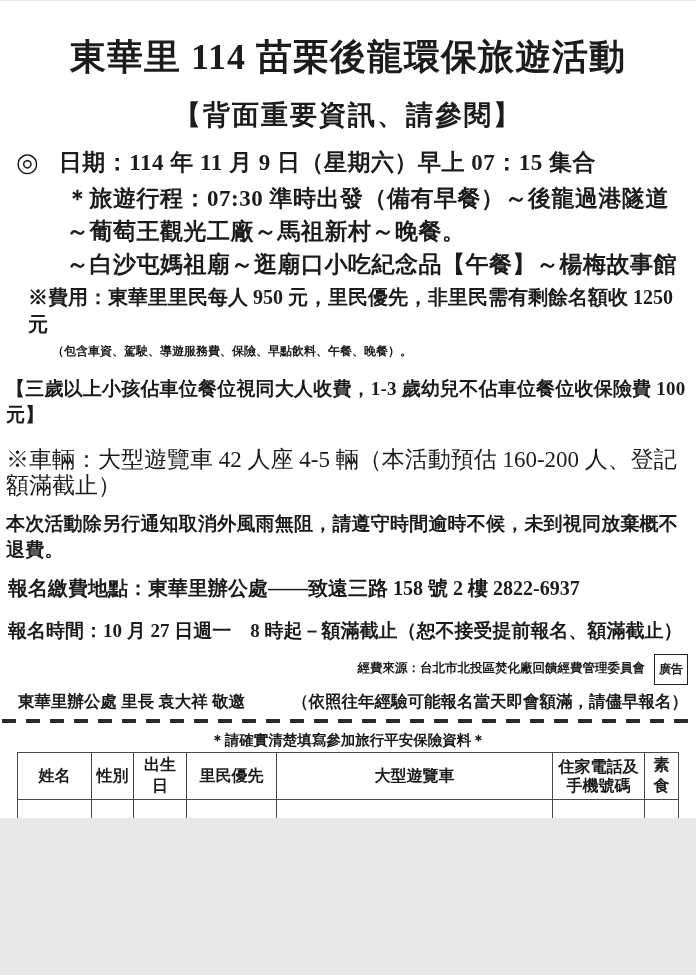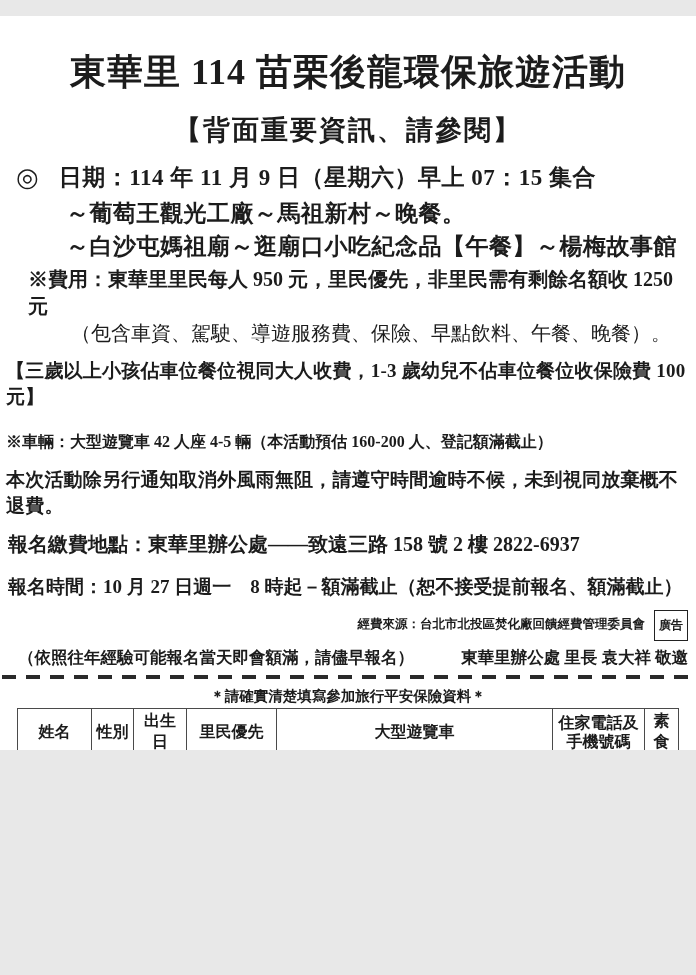--- a/index.html
+++ b/index.html
@@ -1,21 +1,21 @@
 <!DOCTYPE html>
 <html><head>
 <meta charset="utf-8">
 <style>
   * { margin: 0; padding: 0; box-sizing: border-box; }
   html, body { background: #e8e8e8; }
   .page {
     position: relative;
     width: 696px;
-    height: 734px;
-    margin: 16px auto;
+    height: 817px;
+    margin: 1px auto;
     background: #ffffff;
     color: #1c1c1c;
     font-family: "Liberation Serif", "DejaVu Serif", serif;
     overflow: hidden;
   }
   .title {
     margin-top: 34px;
     text-align: center;
     font-size: 36px;
     line-height: 44px;
@@ -41,31 +41,31 @@
   .bullet { font-size: 26px; line-height: 32px; font-weight: normal; }
   .date-text { margin-left: 20px; letter-spacing: 0.5px; }
   .itinerary {
     margin: 3px 8px 0 66px;
     font-size: 23px;
     line-height: 33px;
     font-weight: bold;
     letter-spacing: 0.5px;
   }
   .fee-1 { margin: 3px 6px 0 28px; font-size: 20px; line-height: 27px; font-weight: bold; }
-  .fee-2 { margin: 0 6px 0 52px; font-size: 20px; line-height: 26px; font-weight: normal; text-align: center; }
+  .fee-2 { margin: 0 6px 0 52px; font-size: 12px; line-height: 26px; font-weight: bold; }
   .veg {
     margin: 2px 0 0 142px;
     font-size: 19px;
     line-height: 24px;
     font-weight: bold;
     text-decoration: underline;
     text-underline-offset: 3px;
   }
   .child { margin: 12px 4px 0 6px; font-size: 19px; line-height: 26px; font-weight: bold; letter-spacing: 0.2px; }
-  .vehicle { margin: 19px 4px 0 6px; font-size: 16px; line-height: 26px; font-weight: bold; }
+  .vehicle { margin: 19px 4px 0 6px; font-size: 23px; line-height: 26px; font-weight: normal; }
   .weather { margin: 12px 2px 0 6px; font-size: 19px; line-height: 26px; font-weight: bold; letter-spacing: 0.2px; }
   .location { margin: 12px 4px 0 8px; font-size: 20px; line-height: 27px; font-weight: bold; }
   .hours { margin: 17px 4px 0 8px; font-size: 20px; line-height: 27px; font-weight: bold; }
   .hours .hours-value { margin-left: 6px; }
   .signup { margin: 16px 4px 0 8px; font-size: 19px; line-height: 26px; font-weight: bold; }
   .funding {
     margin: 10px 8px 0 0;
     text-align: right;
     font-size: 12.5px;
     line-height: 20px;
@@ -127,20 +127,21 @@
   <div class="title">東華里 114 苗栗後龍環保旅遊活動</div>
 
   <div class="subtitle">【背面重要資訊、請參閱】</div>
 
   <div class="date-row">
     <span class="bullet">◎</span>
     <span class="date-text">日期：114 年 11 月 9 日（星期六）早上 07：15 集合</span>
   </div>
 
   <div class="itinerary">
+    <div>＊旅遊行程：07:30 準時出發（備有早餐）～後龍過港隧道</div>
     <div>～葡萄王觀光工廠～馬祖新村～晚餐。</div>
     <div>～白沙屯媽祖廟～逛廟口小吃紀念品【午餐】～楊梅故事館</div>
   </div>
 
   <div class="fee-1">※費用：東華里里民每人 950 元，里民優先，非里民需有剩餘名額收 1250 元</div>
   <div class="fee-2">（包含車資、駕駛、導遊服務費、保險、早點飲料、午餐、晚餐）。</div>
 
   <div class="child">【三歲以上小孩佔車位餐位視同大人收費，1-3 歲幼兒不佔車位餐位收保險費 100 元】</div>
   <div class="vehicle">※車輛：大型遊覽車 42 人座 4-5 輛（本活動預估 160-200 人、登記額滿截止）</div>
   <div class="weather">本次活動除另行通知取消外風雨無阻，請遵守時間逾時不候，未到視同放棄概不退費。</div>
@@ -148,22 +149,22 @@
 
 
   <div class="signup">報名時間：10 月 27 日週一　8 時起－額滿截止（恕不接受提前報名、額滿截止）</div>
 
   <div class="funding">
     <span>經費來源：台北市北投區焚化廠回饋經費管理委員會</span>
     <span class="ad-box">廣告</span>
   </div>
 
   <div class="experience-row">
+    <span>東華里辦公處 里長 袁大祥 敬邀</span>
     <span>（依照往年經驗可能報名當天即會額滿，請儘早報名）</span>
-    <span>東華里辦公處 里長 袁大祥 敬邀</span>
   </div>
 
   <div class="dashed-sep"></div>
 
   <div class="instruction">＊請確實清楚填寫參加旅行平安保險資料＊</div>
 
   <table class="reg-table">
     <colgroup>
       <col style="width:74px">
         <col style="width:42px">

